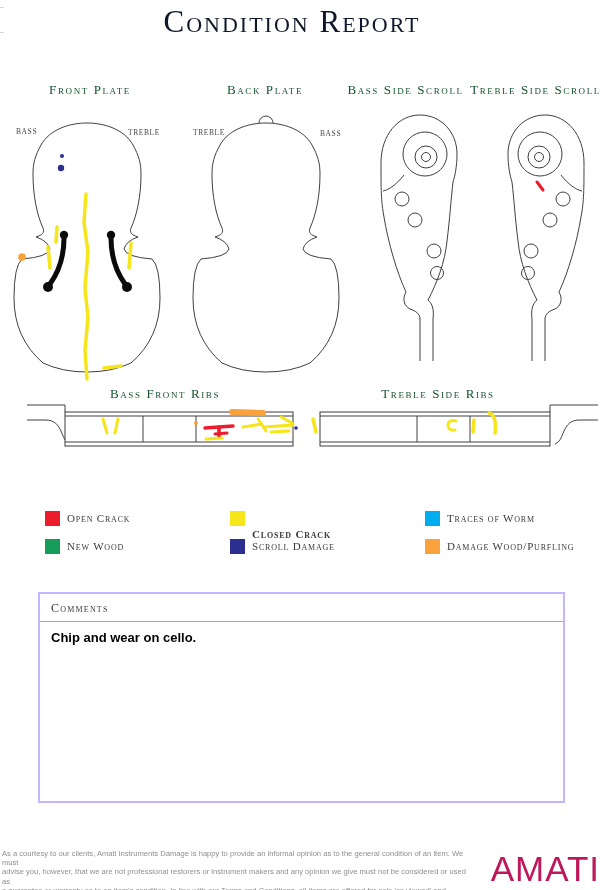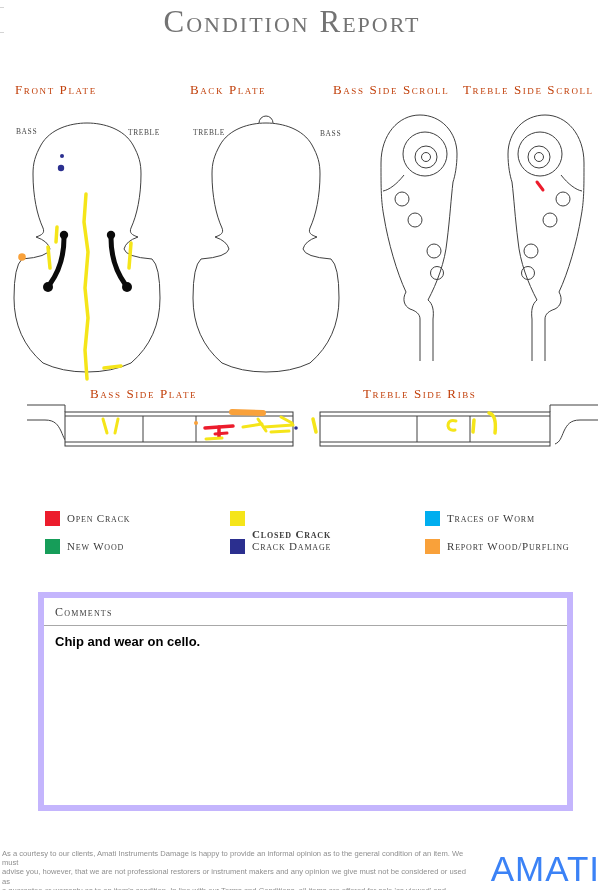--- a/index.html
+++ b/index.html
@@ -1,63 +1,63 @@
 <!DOCTYPE html>
 <html><head>
 <meta charset="utf-8">
 <style>
   html,body{margin:0;padding:0;background:#ffffff;}
   #page{position:relative;width:600px;height:890px;background:#fff;overflow:hidden;
         font-family:"Liberation Serif",serif;color:#2b2b2b;}
   .abs{position:absolute;}
   
   #title{left:0;top:0;width:584px;text-align:center;font-size:31px;letter-spacing:2px;
-         font-variant:small-caps;color:#737373;line-height:44px;}
+         font-variant:small-caps;color:#0f172a;line-height:44px;}
   
-  .sec-h{font-variant:small-caps;font-size:13px;letter-spacing:1.6px;color:#c2410c;
-         white-space:nowrap;}
+  .sec-h{font-variant:small-caps;font-size:13px;letter-spacing:1.6px;color:#14532d;
+         text-align:center;white-space:nowrap;}
   .side-lbl{font-size:7.5px;letter-spacing:0.6px;color:#4a4a4a;font-family:"Liberation Serif",serif;}
   
   svg.art{position:absolute;overflow:visible;}
   .ln{stroke:#404040;stroke-width:1;fill:none;}
   .lnw{stroke:#3a3a3a;stroke-width:1;fill:#ffffff;}
   
   .legend-item{position:absolute;height:16px;}
   .swatch{position:absolute;left:0;top:0;width:15px;height:15px;}
   .legend-label{position:absolute;left:22px;top:1px;font-variant:small-caps;font-size:11px;
                 letter-spacing:0.8px;color:#3b3b3b;white-space:nowrap;}
   
-  #comments-box{left:38px;top:592px;width:523px;height:207px;border:6px solid #c4b5fd;}
+  #comments-box{left:38px;top:592px;width:523px;height:207px;border:2px solid #c4b5fd;}
   #comments-header{height:27px;border-bottom:1px solid #a8a8a8;line-height:28px;padding-left:11px;
                    font-variant:small-caps;font-size:12px;letter-spacing:1.2px;color:#3a3a3a;}
   #comments-text{padding:8px 11px;font-family:"Liberation Sans",sans-serif;font-weight:bold;
                  font-size:13px;color:#000000;}
   
   #disclaimer{left:2px;top:849px;width:470px;font-family:"Liberation Sans",sans-serif;
               font-size:7.6px;line-height:9.2px;color:#8f8f8f;}
   #logo{right:0px;top:851px;font-family:"Liberation Sans",sans-serif;font-size:35px;
-        letter-spacing:1px;color:#3b82f6;line-height:36px;margin-left:40px;}
+        letter-spacing:1px;color:#be185d;line-height:36px;margin-left:40px;}
   .cropmark{background:#d4d4d4;width:4px;height:1px;left:0;}
   #overlay{left:0;top:0;width:600px;height:890px;pointer-events:none;z-index:5;}
 </style>
 </head>
 <body>
 
 <div id="page">
 
   <div class="abs cropmark" style="top:7px"></div>
   <div class="abs cropmark" style="top:32px"></div>
 
   <div id="title" class="abs">Condition Report</div>
 
   <div class="abs sec-h" style="left:15px;top:82px;width:150px">Front Plate</div>
   <div class="abs sec-h" style="left:190px;top:82px;width:150px">Back Plate</div>
   <div class="abs sec-h" style="left:333px;top:82px;width:145px">Bass Side Scroll</div>
   <div class="abs sec-h" style="left:463px;top:82px;width:145px">Treble Side Scroll</div>
-  <div class="abs sec-h" style="left:90px;top:386px;width:150px">Bass Side Plate</div>
+  <div class="abs sec-h" style="left:90px;top:386px;width:150px">Bass Front Ribs</div>
   <div class="abs sec-h" style="left:363px;top:386px;width:150px">Treble Side Ribs</div>
 
   <div class="abs side-lbl" style="left:16px;top:127px">BASS</div>
   <div class="abs side-lbl" style="left:128px;top:128px">TREBLE</div>
   <div class="abs side-lbl" style="left:193px;top:128px">TREBLE</div>
   <div class="abs side-lbl" style="left:320px;top:129px">BASS</div>
 
   <svg class="art" style="left:12px;top:112px" width="152" height="268" viewBox="0 0 152 268">
     <defs>
       <path id="plate-outline" d="M75,11 C58,11 38,17 29,33 C23,44 21,51 21,62 C21,84 25,103 31,116
@@ -137,25 +137,25 @@
     <div class="legend-item" style="left:425px;top:511px">
       <span class="swatch" style="background: rgb(0, 174, 239);"></span>
       <span class="legend-label">Traces of Worm</span>
     </div>
     <div class="legend-item" style="left:45px;top:539px">
       <span class="swatch" style="background: rgb(22, 157, 89);"></span>
       <span class="legend-label">New Wood</span>
     </div>
     <div class="legend-item" style="left:230px;top:539px">
       <span class="swatch" style="background: rgb(43, 47, 143);"></span>
-      <span class="legend-label">Crack Damage</span>
+      <span class="legend-label">Scroll Damage</span>
     </div>
     <div class="legend-item" style="left:425px;top:539px">
       <span class="swatch" style="background: rgb(249, 161, 58);"></span>
-      <span class="legend-label">Report Wood/Purfling</span>
+      <span class="legend-label">Damage Wood/Purfling</span>
     </div>
   </div>
 
   <div id="comments-box" class="abs">
     <div id="comments-header">Comments</div>
     <div id="comments-text">Chip and wear on cello.</div>
   </div>
 
   <div id="disclaimer" class="abs">
     <div>As a courtesy to our clients, Amati Instruments Damage is happy to provide an informal opinion as to the general condition of an item. We must</div>

